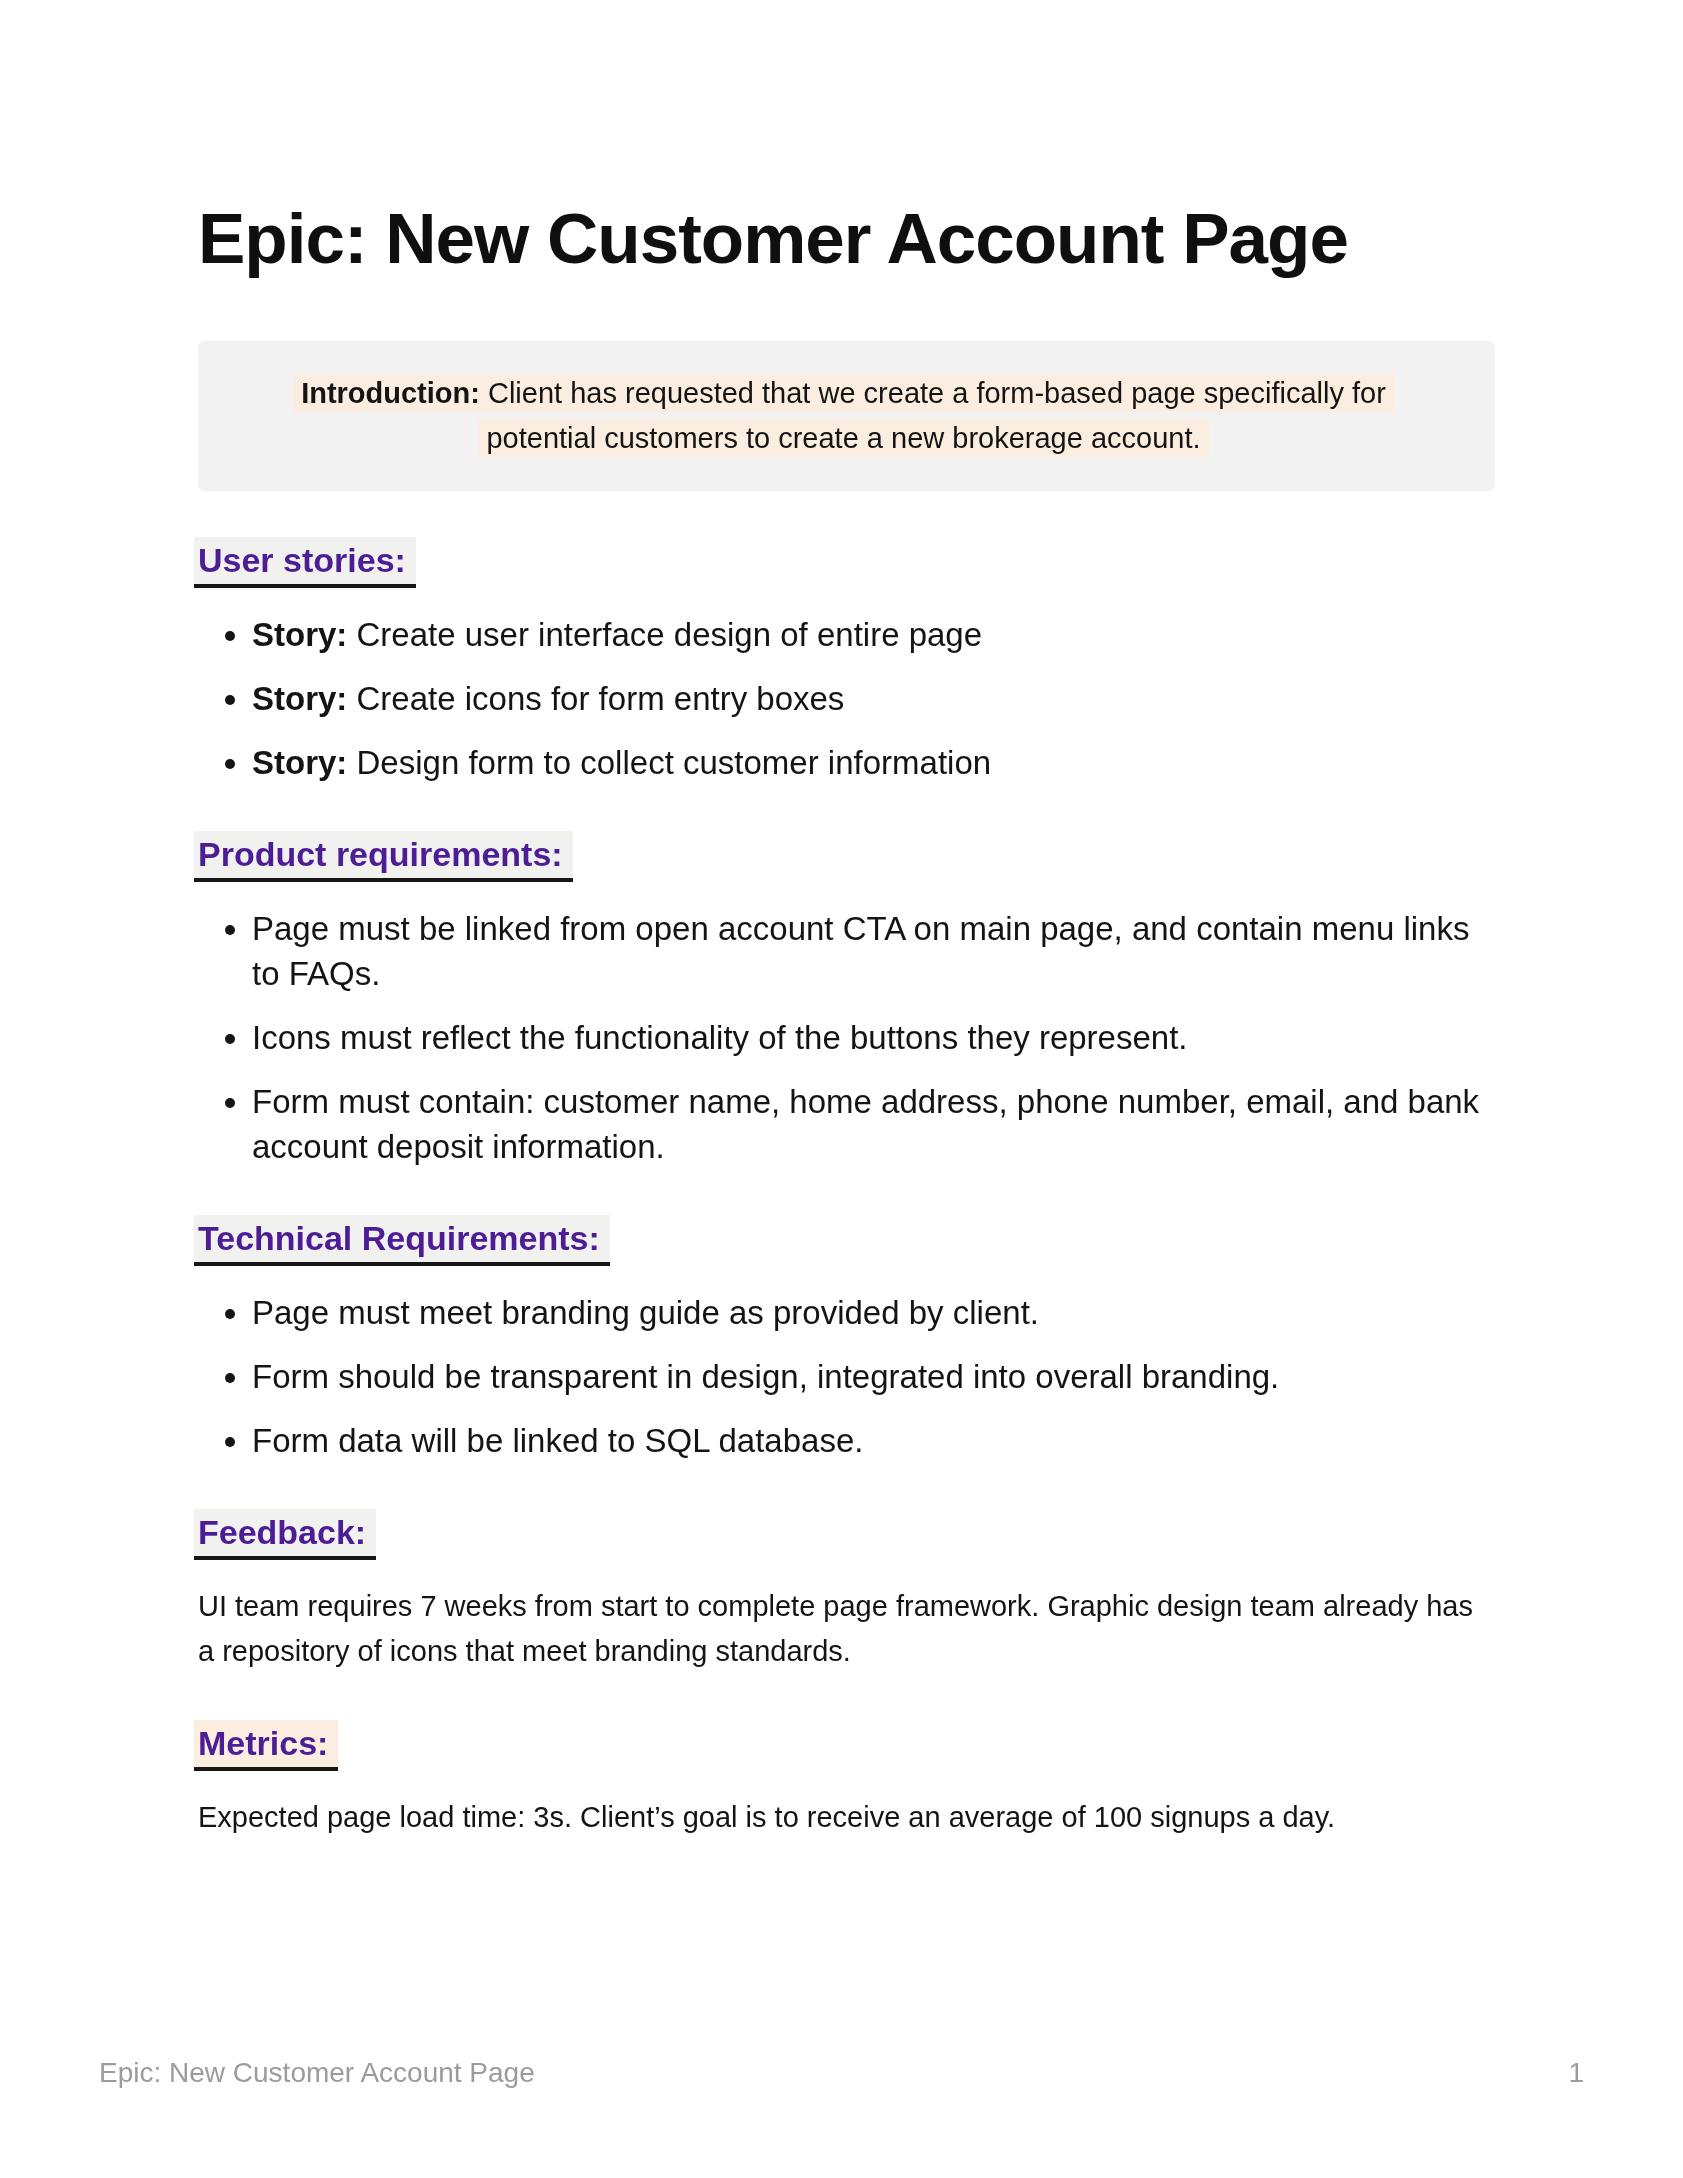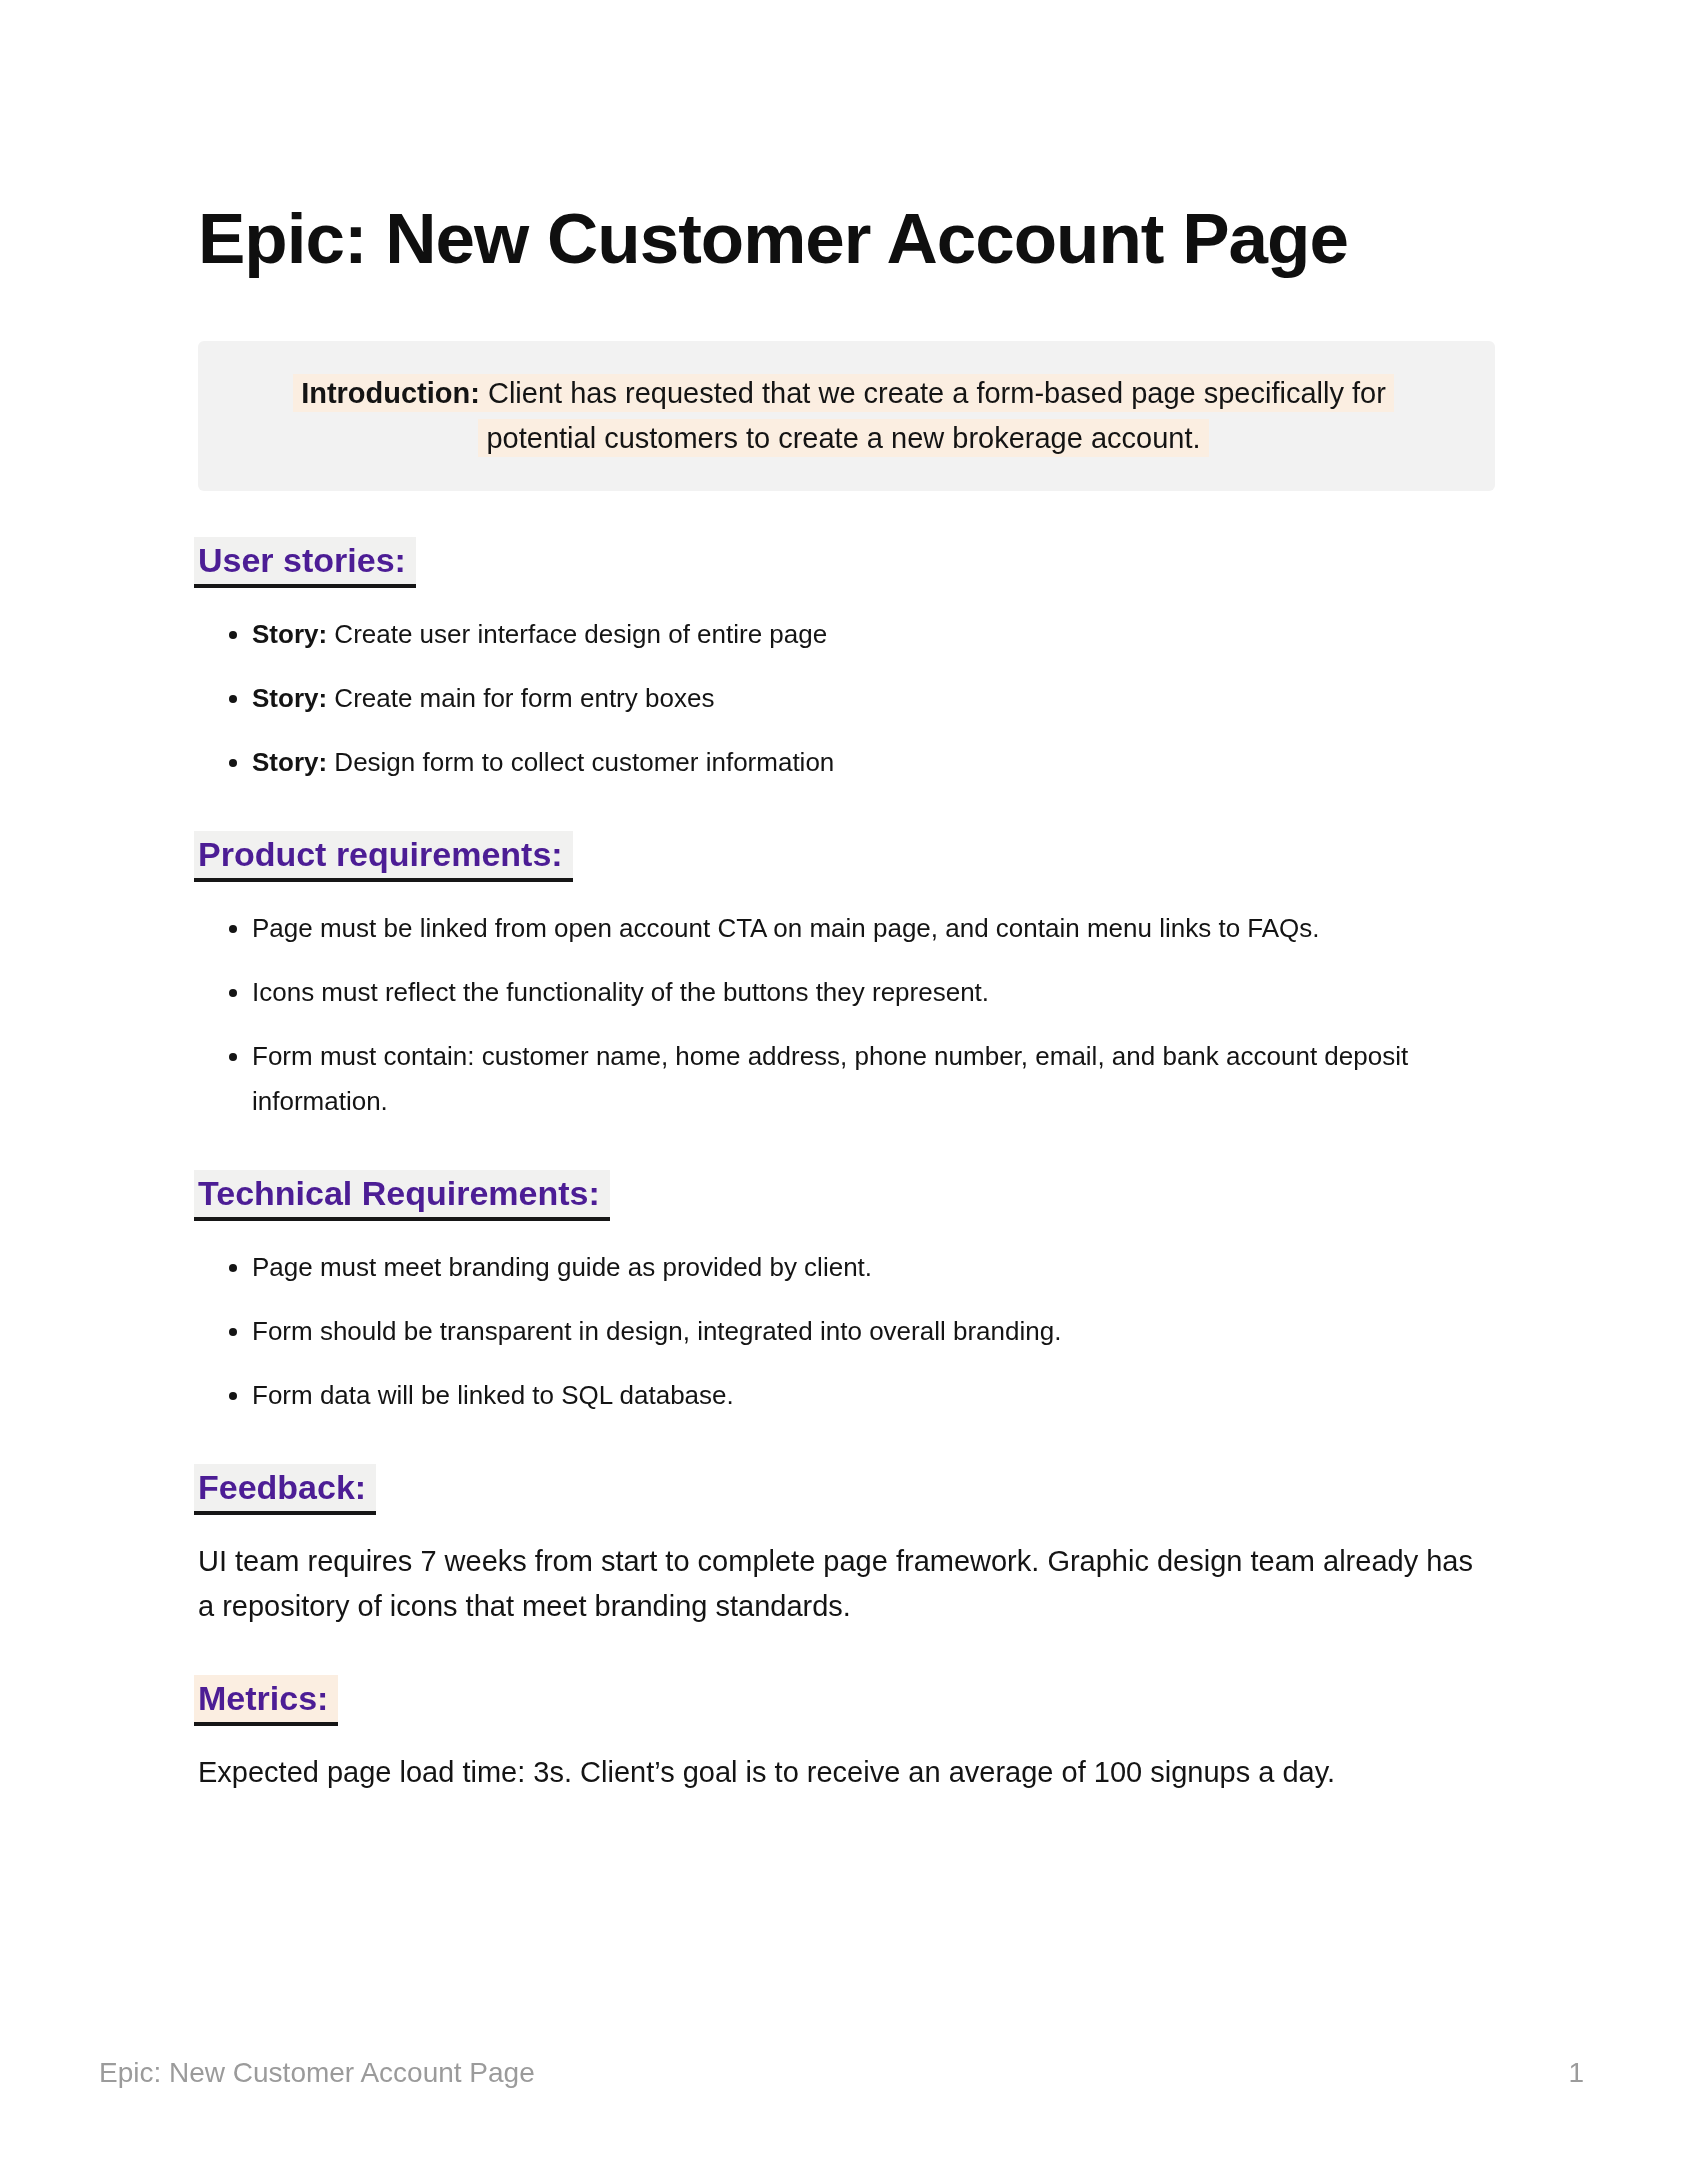--- a/index.html
+++ b/index.html
@@ -58,21 +58,21 @@
   }
   .h2hl.gray  { background: #f1f1f0; }
   .h2hl.peach { background: #fbeee1; }
 
   ul.doc-list {
     margin: 0;
     padding: 0 0 0 54px;
     list-style: disc;
   }
   ul.doc-list li {
-    font-size: 26px;
+    font-size: 33px;
     line-height: 45px;
     margin: 0 0 19px 0;
     max-width: 1233px;
   }
   ul.doc-list li:last-child { margin-bottom: 0; }
 
   p.body-text {
     margin: 0;
     font-size: 29px;
     line-height: 45px;
@@ -101,21 +101,21 @@
 
     <h1 class="doc-title">Epic: New Customer Account Page</h1>
 
     <div class="intro-block">
       <p><span class="hl-peach"><span class="b">Introduction:</span><span> Client has requested that we create a form-based page specifically for potential customers to create a new brokerage account.</span></span></p>
     </div>
 
     <h2 class="section-heading"><span class="h2hl gray">User stories:</span></h2>
     <ul class="doc-list">
       <li><span class="b">Story:</span><span> Create user interface design of entire page</span></li>
-      <li><span class="b">Story:</span><span> Create main for form entry boxes</span></li>
+      <li><span class="b">Story:</span><span> Create icons for form entry boxes</span></li>
       <li><span class="b">Story:</span><span> Design form to collect customer information</span></li>
     </ul>
 
     <h2 class="section-heading"><span class="h2hl gray">Product requirements:</span></h2>
     <ul class="doc-list">
       <li>Page must be linked from open account CTA on main page, and contain menu links to FAQs.</li>
       <li>Icons must reflect the functionality of the buttons they represent.</li>
       <li>Form must contain: customer name, home address, phone number, email, and bank account deposit information.</li>
     </ul>
 

